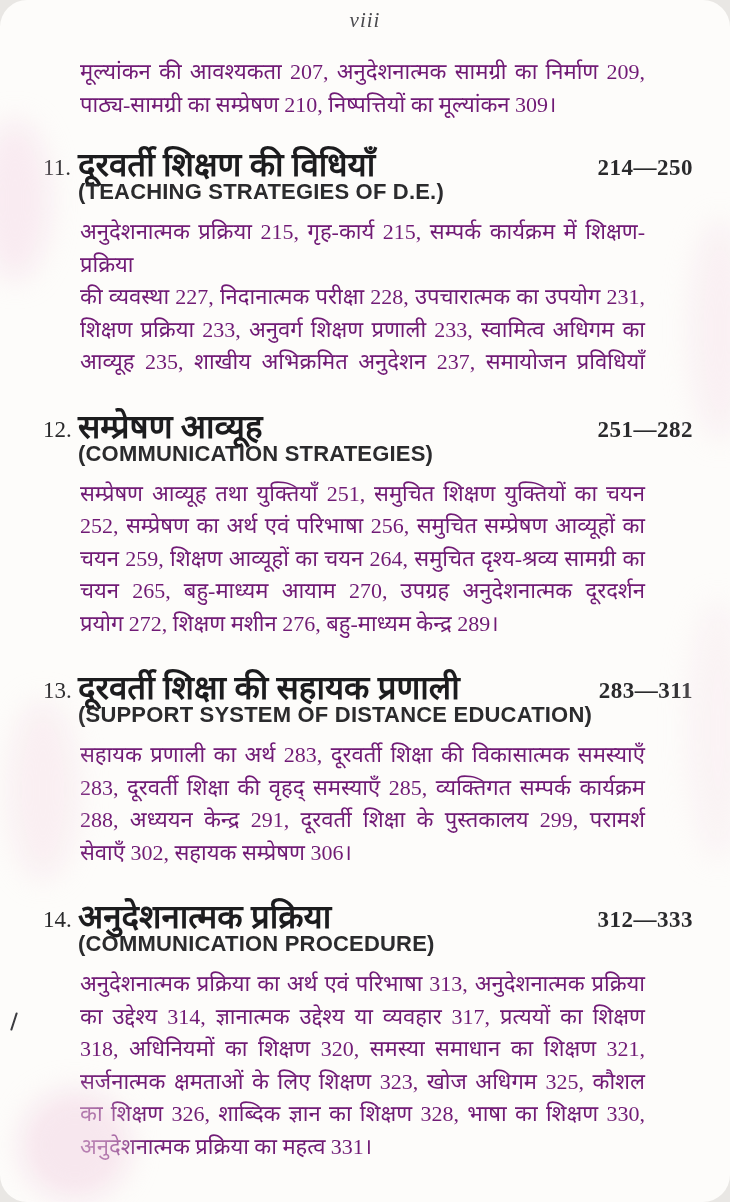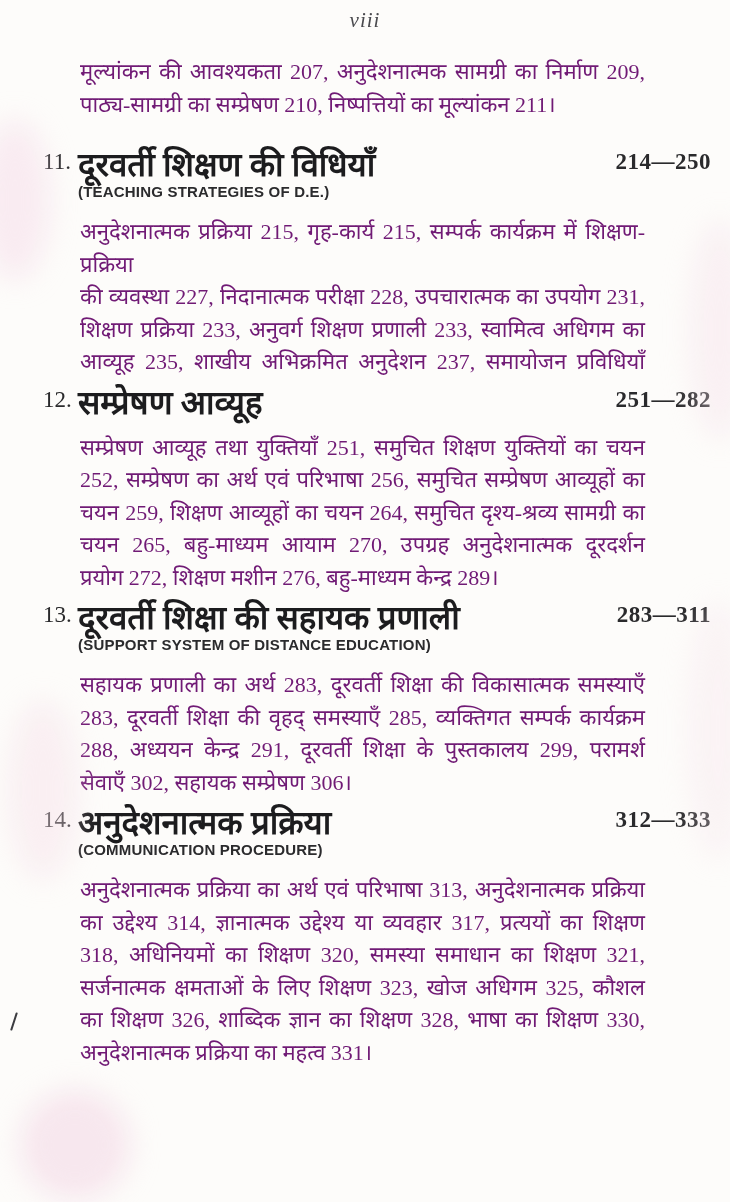--- a/index.html
+++ b/index.html
@@ -4,20 +4,21 @@
 <style>
   html,body{margin:0;padding:0;}
   body{background:#e9e7e4;font-family:"Liberation Serif", serif;}
   .page{
     position:relative;
     width:730px;height:1202px;
     margin:0 auto;
     background:#fdfcfa;
     overflow:hidden;
     color:#39393b;
+    border-radius:27px;
   }
   
   .blob{position:absolute;border-radius:50%;filter:blur(14px);pointer-events:none;}
   .blob.b1{left:-20px;top:120px;width:70px;height:160px;background:rgba(244,216,230,.45);}
   .blob.b2{left:690px;top:220px;width:60px;height:220px;background:rgba(246,222,233,.40);}
   .blob.b3{left:8px;top:700px;width:70px;height:180px;background:rgba(245,219,231,.40);}
   .blob.b4{left:20px;top:1090px;width:110px;height:110px;background:rgba(243,214,228,.55);}
   .blob.b5{left:688px;top:600px;width:60px;height:260px;background:rgba(246,226,236,.35);}
   .pen-mark{
     position:absolute;left:13px;top:1012px;width:2px;height:19px;
@@ -38,26 +39,26 @@
     font-size:22px;
     line-height:32.5px;
     color:#701a75;
   }
   .cont-para{
     margin:24px 85px 0 80px; 
   }
   .line{text-align:justify;text-align-last:justify;}
   .line.last{text-align-last:left;}
 
-  .toc-entry{margin-top:8px;}
+  .toc-entry{margin-top:32px;}
   .toc-entry.first{margin-top:28px;}
 
   .entry-head{
-    display:flex;align-items:flex-start;
-    padding-left:43px;padding-right:19px;
+    display:flex;align-items:flex-end;
+    padding-left:43px;padding-right:37px;
   }
   .entry-num{
     width:35px;flex:0 0 35px;
     font-size:23px;color:#2a2a2c;
     font-family:"Liberation Serif", serif;
   }
   .entry-title{
     flex:1;
     font-size:33px;line-height:32px;
     font-weight:700;color:#1c1c1e;
@@ -65,21 +66,21 @@
   .entry-pages{
     font-size:23px;font-weight:700;
     color:#2a2a2c;white-space:nowrap;
     font-family:"Liberation Serif", serif;
     letter-spacing:.5px;
   }
   .entry-sub{
     padding-left:78px;
     font-family:"Liberation Sans", sans-serif;
     font-weight:700;
-    font-size:15px;line-height:22px;
+    font-size:22px;line-height:22px;
     color:#2b2b2d;
     letter-spacing:.2px;
   }
   .entry-body{
     margin:13px 85px 0 80px;
   }
 </style>
 </head>
 <body>
 
@@ -89,21 +90,21 @@
   <div class="blob b2"></div>
   <div class="blob b3"></div>
   <div class="blob b4"></div>
   <div class="blob b5"></div>
   <div class="pen-mark"></div>
 
   <div class="folio">viii</div>
 
   <div class="cont-para body-text">
     <div class="line">मूल्यांकन की आवश्यकता 207, अनुदेशनात्मक सामग्री का निर्माण 209,</div>
-    <div class="line last">पाठ्य-सामग्री का सम्प्रेषण 210, निष्पत्तियों का मूल्यांकन 211।</div>
+    <div class="line last">पाठ्य-सामग्री का सम्प्रेषण 210, निष्पत्तियों का मूल्यांकन 309।</div>
   </div>
 
   <div class="toc-entry first">
     <div class="entry-head">
       <span class="entry-num">11.</span>
       <span class="entry-title">दूरवर्ती शिक्षण की विधियाँ</span>
       <span class="entry-pages">214—250</span>
     </div>
     <div class="entry-sub">(TEACHING STRATEGIES OF D.E.)</div>
     <div class="entry-body body-text">
@@ -113,20 +114,21 @@
       <div class="line">आव्यूह 235, शाखीय अभिक्रमित अनुदेशन 237, समायोजन प्रविधियाँ</div>
     </div>
   </div>
 
   <div class="toc-entry">
     <div class="entry-head">
       <span class="entry-num">12.</span>
       <span class="entry-title">सम्प्रेषण आव्यूह</span>
       <span class="entry-pages">251—282</span>
     </div>
+    <div class="entry-sub">(COMMUNICATION STRATEGIES)</div>
     <div class="entry-body body-text">
       <div class="line">सम्प्रेषण आव्यूह तथा युक्तियाँ 251, समुचित शिक्षण युक्तियों का चयन</div>
       <div class="line">252, सम्प्रेषण का अर्थ एवं परिभाषा 256, समुचित सम्प्रेषण आव्यूहों का</div>
       <div class="line">चयन 259, शिक्षण आव्यूहों का चयन 264, समुचित दृश्य-श्रव्य सामग्री का</div>
       <div class="line">चयन 265, बहु-माध्यम आयाम 270, उपग्रह अनुदेशनात्मक दूरदर्शन</div>
       <div class="line last">प्रयोग 272, शिक्षण मशीन 276, बहु-माध्यम केन्द्र 289।</div>
     </div>
   </div>
 
   <div class="toc-entry">

